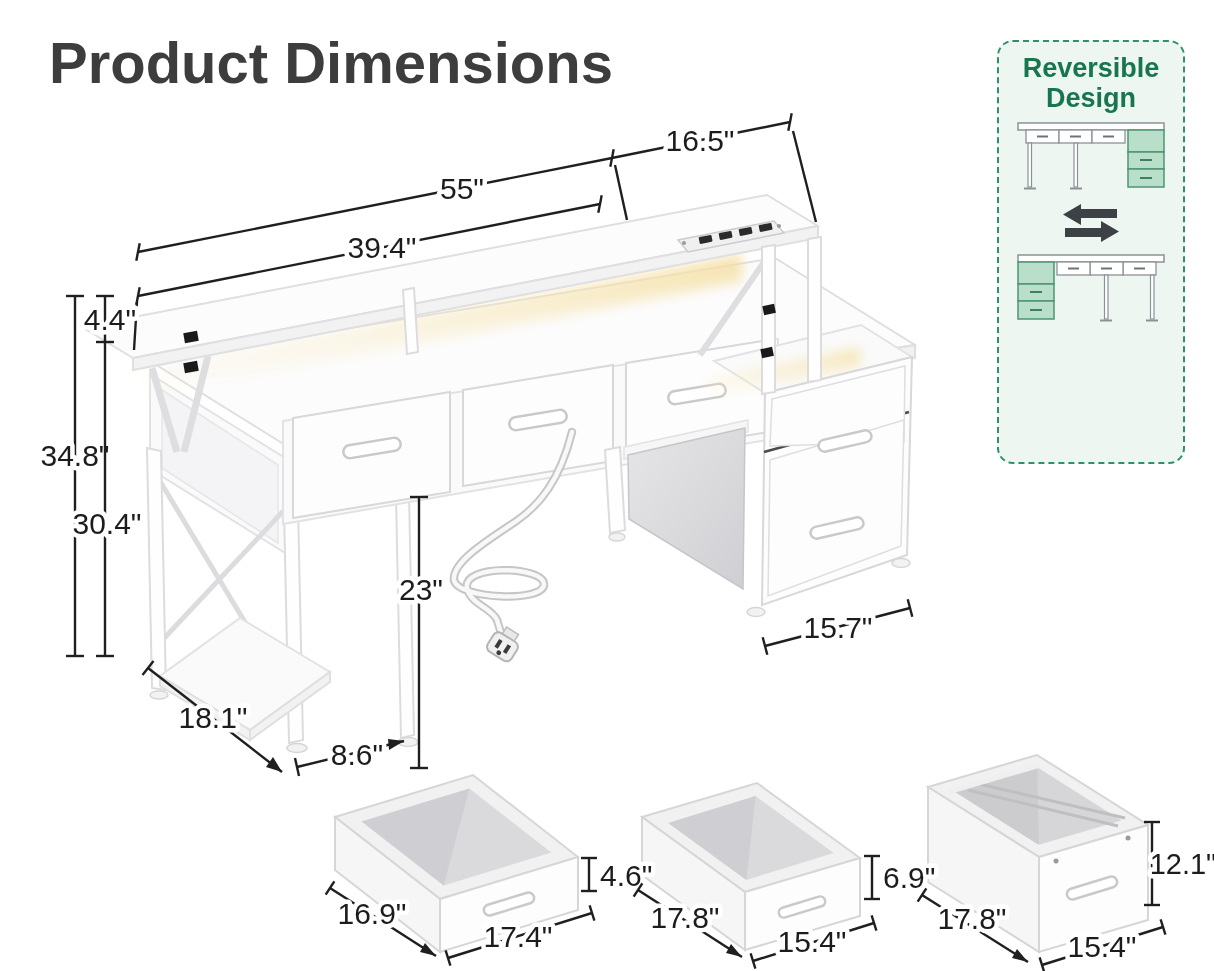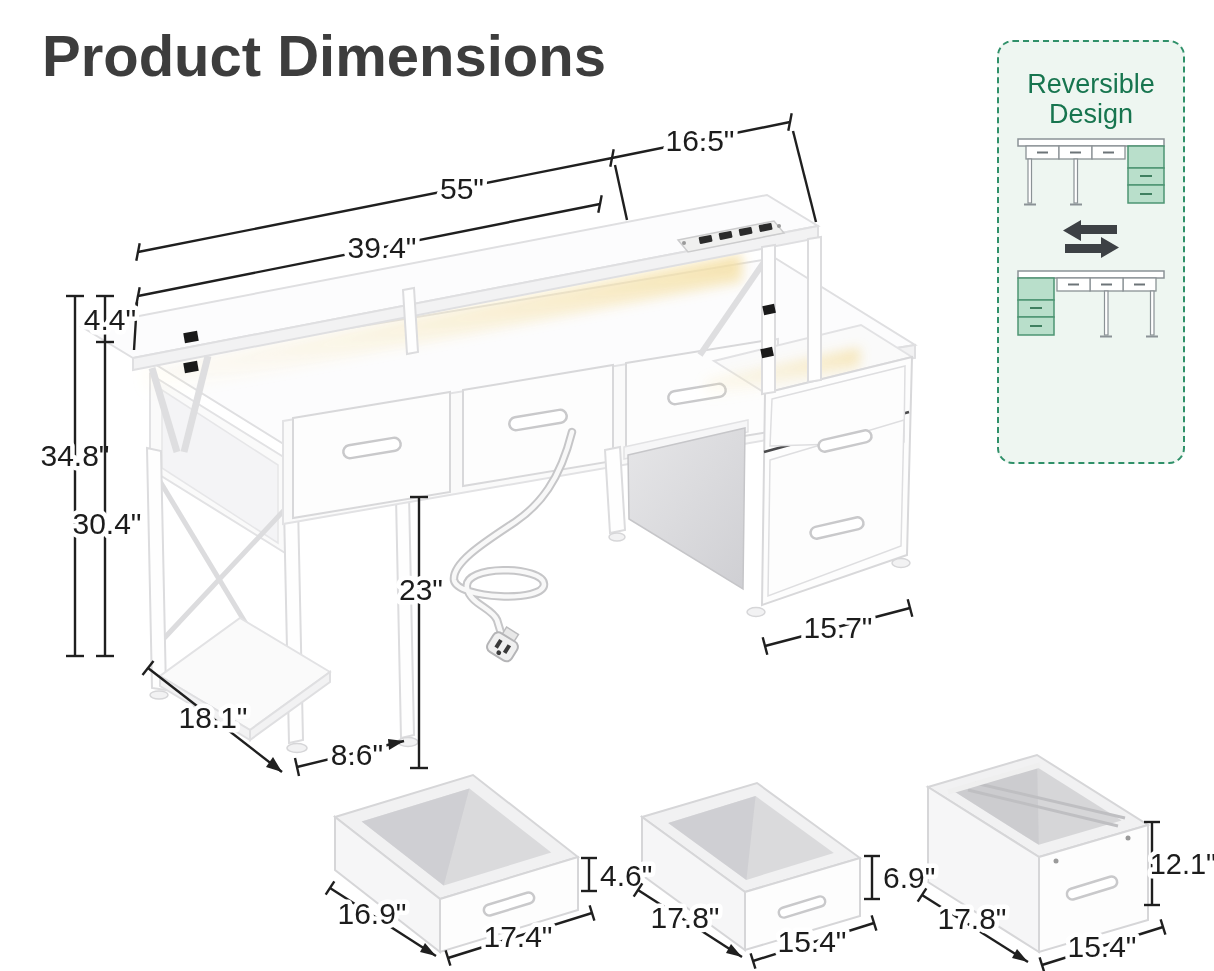--- a/index.html
+++ b/index.html
@@ -1,35 +1,35 @@
 <!DOCTYPE html>
 <html><head>
 <meta charset="utf-8">
 <style>
   html,body{margin:0;padding:0;background:#ffffff;}
   .stage{position:relative;width:1214px;height:971px;background:#fff;overflow:hidden;
          font-family:"Liberation Sans",sans-serif;}
-  .page-title{position:absolute;left:34px;top:14px;margin:8px;font-size:58px;font-weight:700;
+  .page-title{position:absolute;left:34px;top:14px;margin:15px;font-size:58px;font-weight:700;
               color:#3d3d3d;letter-spacing:0;text-align:center;}
   .scene{position:absolute;left:0;top:0;width:1214px;height:971px;}
   .scene text.dim{font-family:"Liberation Sans",sans-serif;font-size:30px;fill:#1c1c1c;
         stroke:#ffffff;stroke-width:9px;paint-order:stroke;stroke-linejoin:round;text-anchor:middle;}
   .scene text.dim.start{text-anchor:start;}
   .dimline{stroke:#1f1f1f;stroke-width:2.4;fill:none;}
   .tick{stroke:#1f1f1f;stroke-width:2.4;}
   .arrow{fill:#1f1f1f;stroke:none;}
   .wood{fill:#fcfcfd;stroke:#dfdfe1;stroke-width:2;}
   .slab{fill:#f2f2f3;stroke:#dfdfe1;stroke-width:2;}
   .panel{fill:#fafafa;stroke:#e2e2e4;stroke-width:2;}
   .drawer{fill:#fdfdfd;stroke:#d8d8da;stroke-width:2;}
   .legw{fill:#fefefe;stroke:#dcdcde;stroke-width:2;}
   .handle{fill:#ffffff;stroke:#c9c9cb;stroke-width:2.5;}
   .badge{position:absolute;left:997px;top:40px;width:188px;height:424px;box-sizing:border-box;
          border:2px dashed #2f9069;border-radius:16px;background:#eef6f1;text-align:center;}
-  .badge-title{margin-top:28px;font-size:27px;line-height:1.1;font-weight:400;color:#17754f;}
+  .badge-title{margin-top:12px;font-size:27px;line-height:1.1;font-weight:700;color:#17754f;}
   .badge svg{display:block;margin:0 auto;}
   .mini-desk{margin-top:12px;}
   .mini-desk.flip{transform:scaleX(-1);}
   .swap{margin-top:10px;margin-bottom:2px;}
 </style>
 </head>
 <body>
 
 <div class="stage">
 

